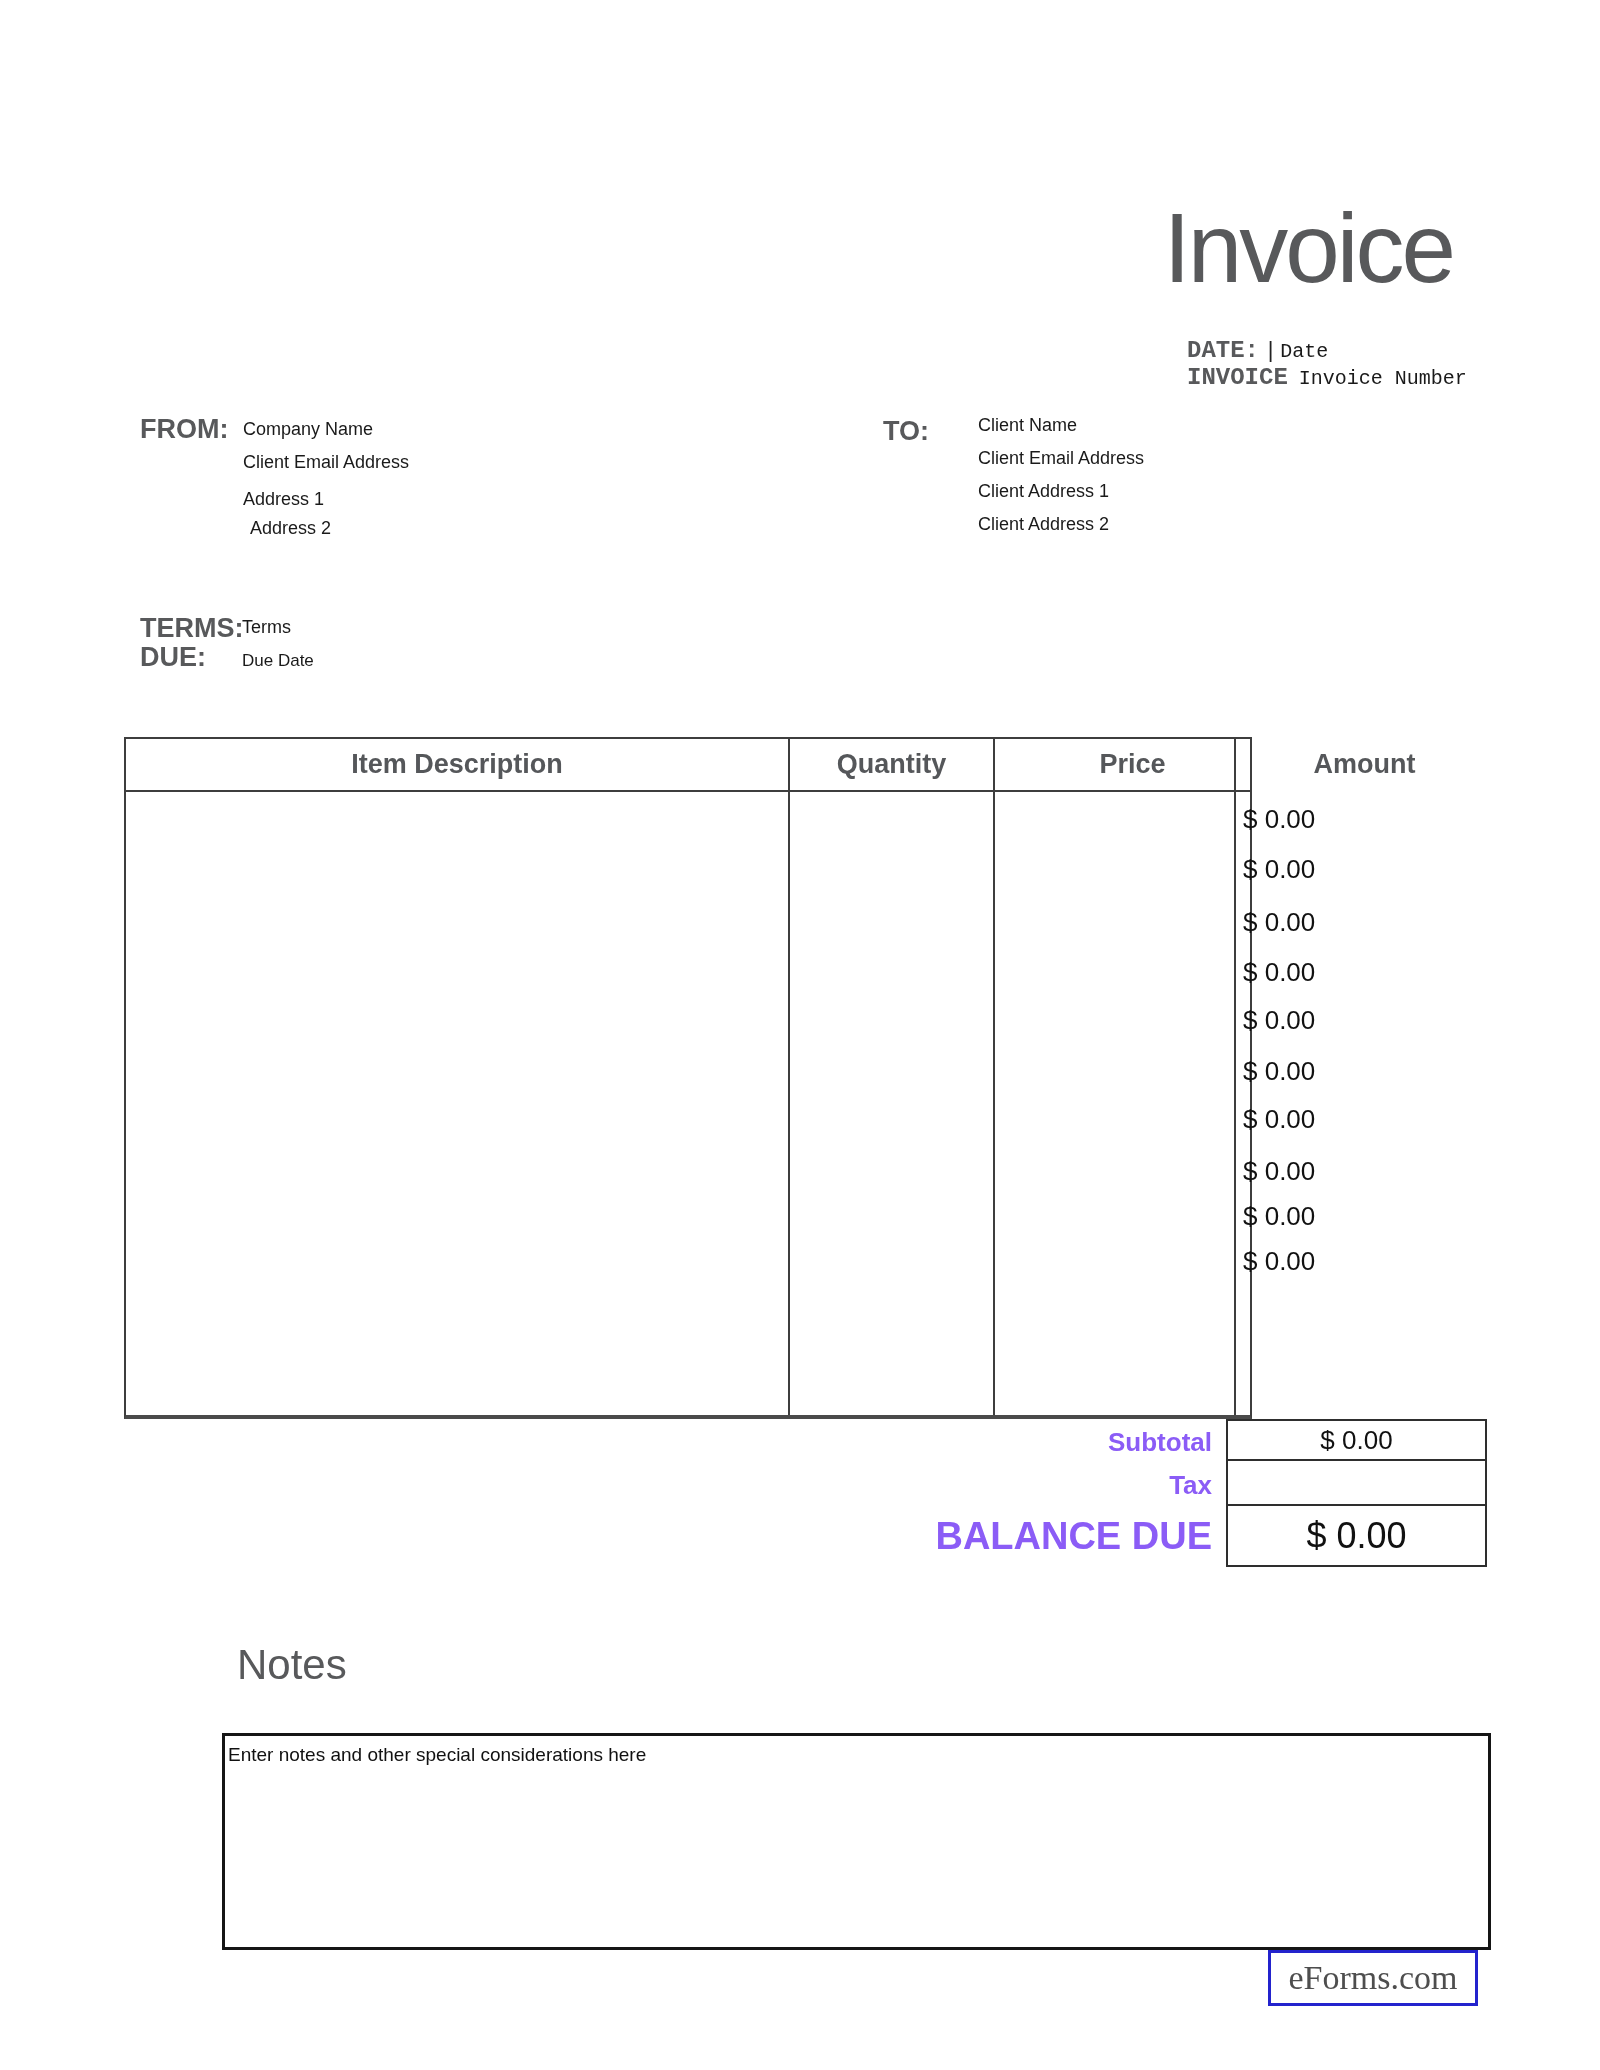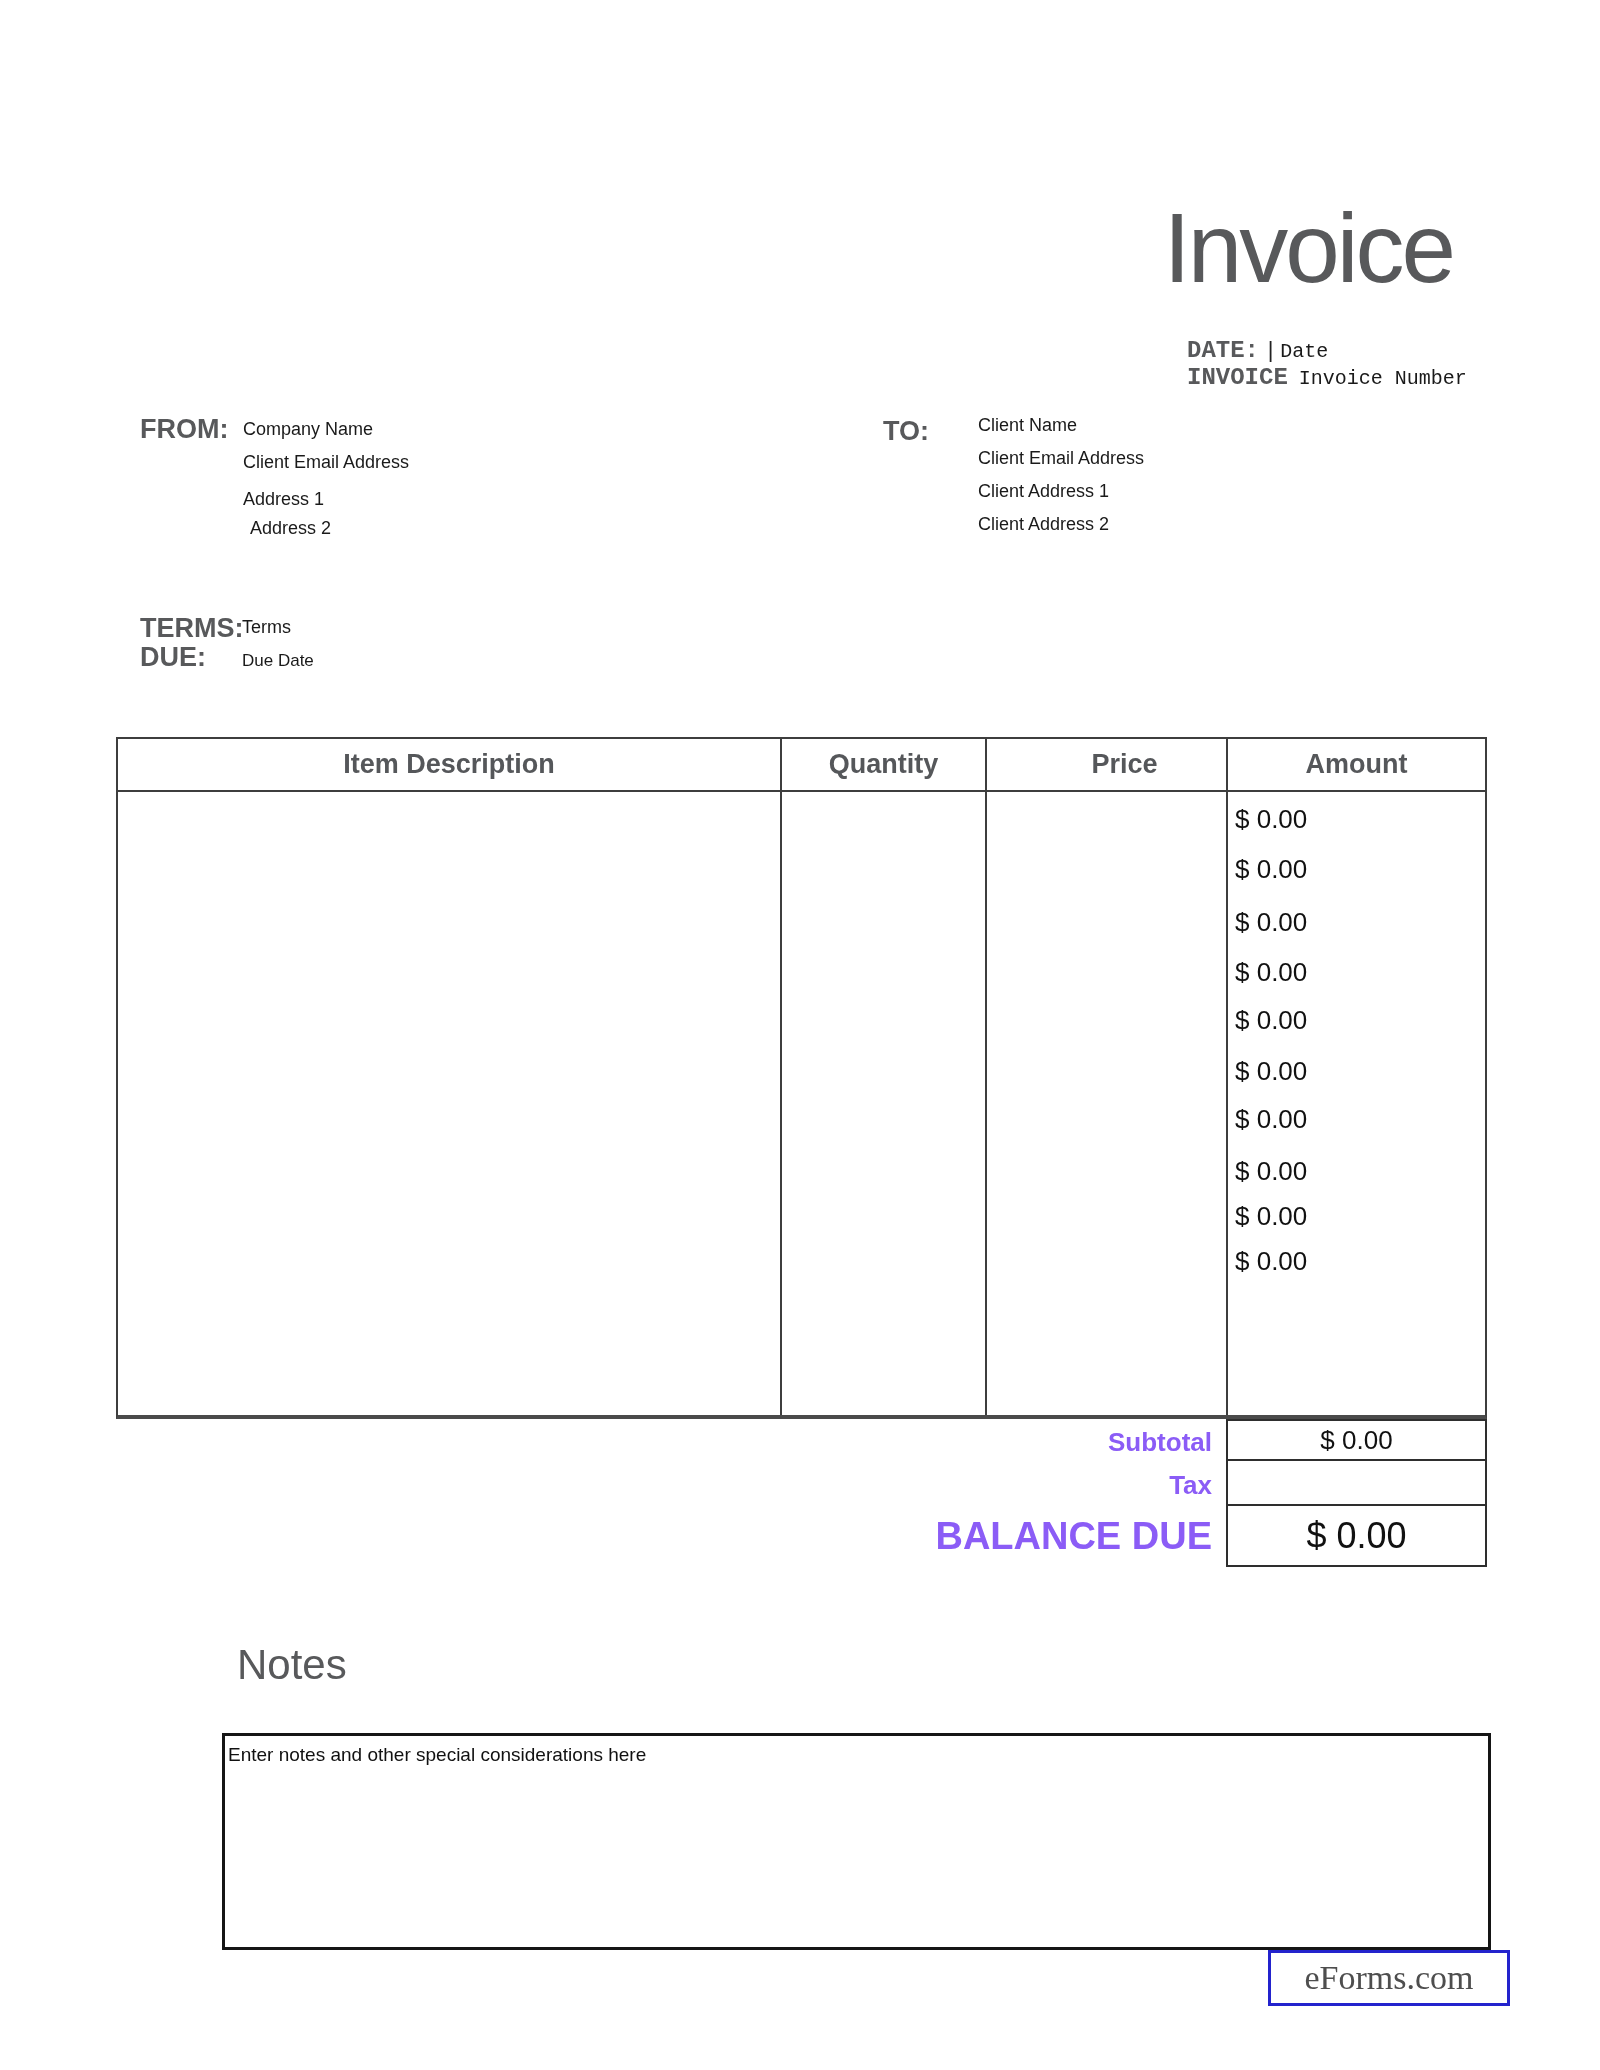--- a/index.html
+++ b/index.html
@@ -6,37 +6,37 @@
   #page{position:relative;width:1600px;height:2070px;background:#ffffff;overflow:hidden;
         font-family:"Liberation Sans","DejaVu Sans",sans-serif;color:#111;}
   .abs{position:absolute;}
   .glabel{color:#58595b;font-weight:bold;}
   .val{color:#1a1a1a;}
   #title{right:147px;top:200px;font-size:98px;line-height:96px;letter-spacing:-3px;
          color:#58595b;font-weight:normal;white-space:nowrap;}
   .meta-row{white-space:nowrap;font-family:Liberation Mono, monospace;}
   .cursor{color:#222;font-weight:normal;font-size:22px;margin-left:5px;}
   
-  #items-table{left:116px;top:737px;width:1371px;height:682px;border:2px solid #3e3e3e;
+  #items-table{left:124px;top:737px;width:1128px;height:682px;border:2px solid #3e3e3e;
                border-bottom:4px solid #4a4a4a;box-sizing:border-box;background:#fff;}
   .vline{position:absolute;top:0;bottom:0;width:2px;background:#3e3e3e;}
   .hline{position:absolute;left:0;right:0;height:2px;background:#3e3e3e;}
   .th{position:absolute;top:0;height:51px;line-height:51px;text-align:center;
       font-weight:bold;font-size:27px;color:#55575a;}
   .amt{position:absolute;left:1117px;font-size:26px;line-height:28px;color:#111;white-space:nowrap;}
   .body-area{position:absolute;top:53px;bottom:0;background:transparent;}
   
   .sumbox{border:2px solid #2e2e2e;box-sizing:border-box;text-align:center;color:#111;background:#fff;}
   .sumlabel{color:#8b5cf6;font-weight:bold;white-space:nowrap;text-align:right;}
   
   #notes-heading{left:237px;top:1641px;font-size:42px;color:#58595b;}
   #notes-box{left:222px;top:1733px;width:1269px;height:217px;border:3px solid #151515;box-sizing:border-box;}
   #notes-placeholder{position:absolute;left:3px;top:8px;font-size:19px;color:#111;white-space:nowrap;}
   
-  #eforms-link{left:1268px;top:1950px;width:242px;height:56px;border:3px solid #2323cd;
+  #eforms-link{left:1268px;top:1950px;width:210px;height:56px;border:3px solid #2323cd;
                box-sizing:border-box;text-align:center;line-height:50px;
                font-family:"Liberation Serif","DejaVu Serif",serif;font-size:34px;color:#4e4e4e;}
 </style>
 </head>
 <body>
 
 <div id="page">
 
   <div id="title" class="abs">Invoice</div>
 

